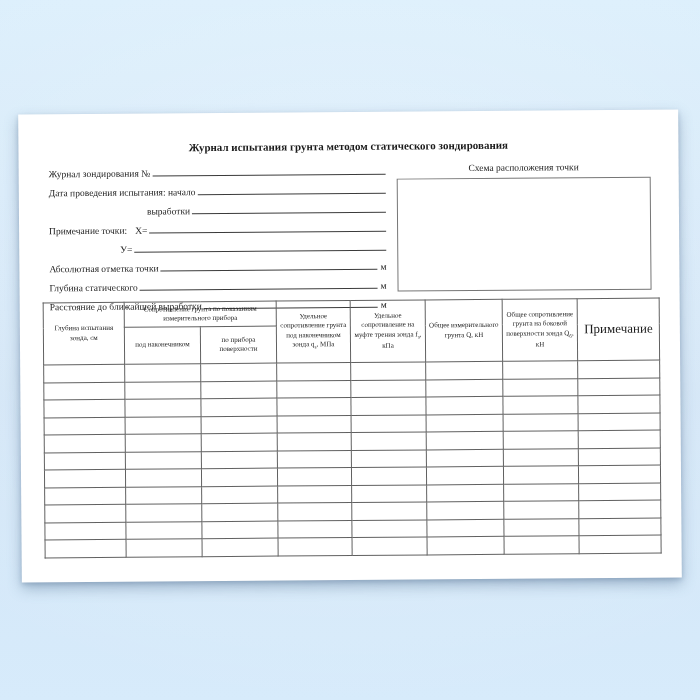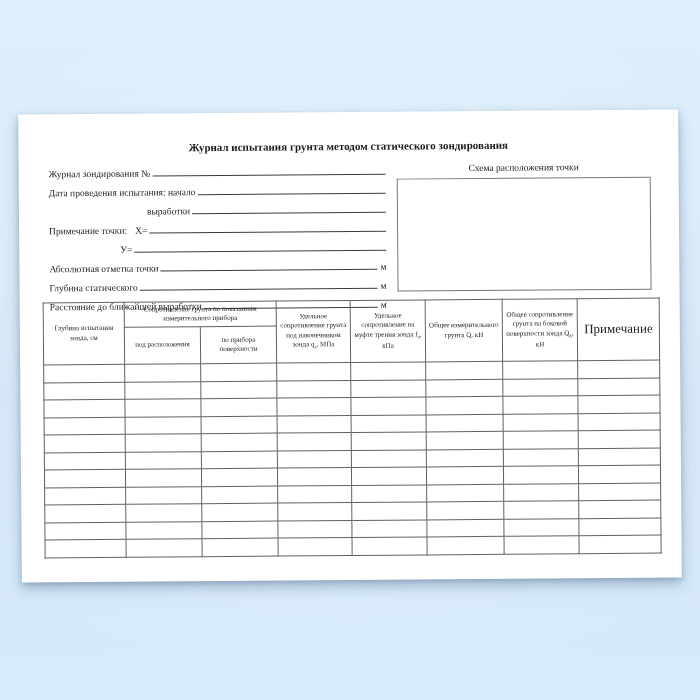--- a/index.html
+++ b/index.html
@@ -126,21 +126,21 @@
       <tr class="group-row">
         <th rowspan="2">Глубина испытания зонда, см</th>
         <th colspan="2">Сопротивление грунта по показаниям измерительного прибора</th>
         <th rowspan="2">Удельное сопротивление грунта под наконечником зонда q<sub>з</sub>, МПа</th>
         <th rowspan="2">Удельное сопротивление на муфте трения зонда f<sub>з</sub>, кПа</th>
         <th rowspan="2">Общее измерительного грунта Q, кН</th>
         <th rowspan="2">Общее сопротивление грунта на боковой поверхности зонда Q<sub>б</sub>, кН</th>
         <th rowspan="2" class="note-col">Примечание</th>
       </tr>
       <tr class="sub-row">
-        <th>под расположения</th>
+        <th>под наконечником</th>
         <th>по прибора поверхности</th>
       </tr>
     </thead>
     <tbody>
         <tr>
           <td></td>
           <td></td>
           <td></td>
           <td></td>
           <td></td>

